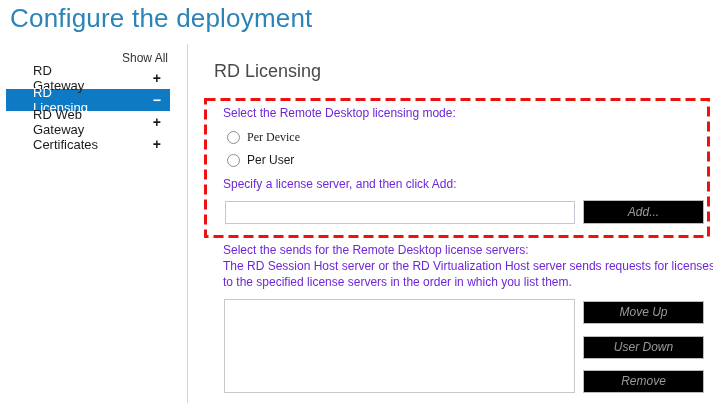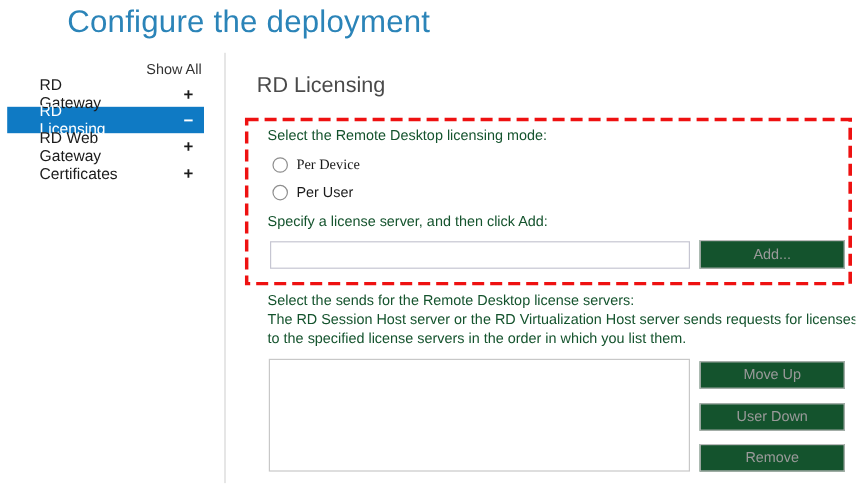--- a/index.html
+++ b/index.html
@@ -3,59 +3,59 @@
 <meta charset="utf-8">
 <style>
   * { margin:0; padding:0; box-sizing:border-box; }
   html,body { background:#fff; }
   .page {
     position:relative; width:713px; height:403px; background:#ffffff;
     font-family:"Liberation Sans", sans-serif; overflow:hidden;
   }
   .title {
     position:absolute; left:10px; top:3px;
-    font-size:26px; font-weight:300; color:#2b84b8; letter-spacing:0.2px;margin-left:46px;
+    font-size:26px; font-weight:300; color:#2b84b8; letter-spacing:0.2px;
   }
   .show-all {
     position:absolute; left:70px; top:51px; width:98px; text-align:right;
     font-size:12px; color:#333; cursor:default;
   }
   .sidebar { position:absolute; left:6px; top:67px; width:164px; }
   .side-item {
     height:22px; display:flex; align-items:center; justify-content:space-between;
     padding:0 9px 0 27px; font-size:13px; color:#1b1b1b; cursor:default;gap:47px;
   }
   .side-item .glyph { font-weight:bold; font-size:14px; color:#1b1b1b; }
   .side-item.selected { background:#0f7ac4; color:#ffffff; }
   .side-item.selected .glyph { color:#ffffff; }
   .divider { position:absolute; left:187px; top:44px; width:1px; height:359px; background:#d6d6d6; }
   .heading {
     position:absolute; left:214px; top:61px;
     font-size:18px; font-weight:300; color:#4a4a4a;
   }
   .annotation-rect { position:absolute; left:204px; top:98px; width:506px; height:140px; pointer-events:none; }
-  .lbl { position:absolute; font-size:12px; color:#14532d; line-height:16px; }
+  .lbl { position:absolute; font-size:12px; color:#6d28d9; line-height:16px; }
   .mode-label  { left:223px; top:105px; }
   .radio-row { position:absolute; left:227px; display:flex; align-items:center; gap:7px; font-size:12px; color:#1a1a1a; }
   .radio-row.r1 { top:130px;font-family:Liberation Serif, serif; }
   .radio-row.r2 { top:153px; }
   .radio {
     width:13px; height:13px; border:1px solid #8e8e8e; border-radius:50%;
     background:#fff; flex:0 0 auto;
   }
   .server-label { left:223px; top:176px; }
   .server-input {
     position:absolute; left:225px; top:201px; width:350px; height:23px;
     border:1px solid #c6c6d2; background:#fff; font-size:12px; padding:0 4px;
     font-family:"Liberation Sans", sans-serif; outline:none;
   }
   .btn {
     position:absolute; width:121px; height:23px;
-    background:#14532d; border:1px solid #bcbcbc; color:#9a9a9a;
-    font-size:12px; text-align:center; line-height:21px; cursor:default;
+    background:#000000; border:1px solid #bcbcbc; color:#9a9a9a;
+    font-size:12px; text-align:center; line-height:21px; cursor:default;font-style:italic;
   }
   .add-btn      { left:583px; top:200px; height:24px; line-height:22px; }
   .order-label  { left:223px; top:242px; }
   .order-desc   { left:223px; top:258px; width:494px; }
   .listbox {
     position:absolute; left:224px; top:299px; width:351px; height:94px;
     border:1px solid #c8c8c8; background:#fff;
   }
   .moveup-btn   { left:583px; top:301px; }
   .movedown-btn { left:583px; top:336px; }

